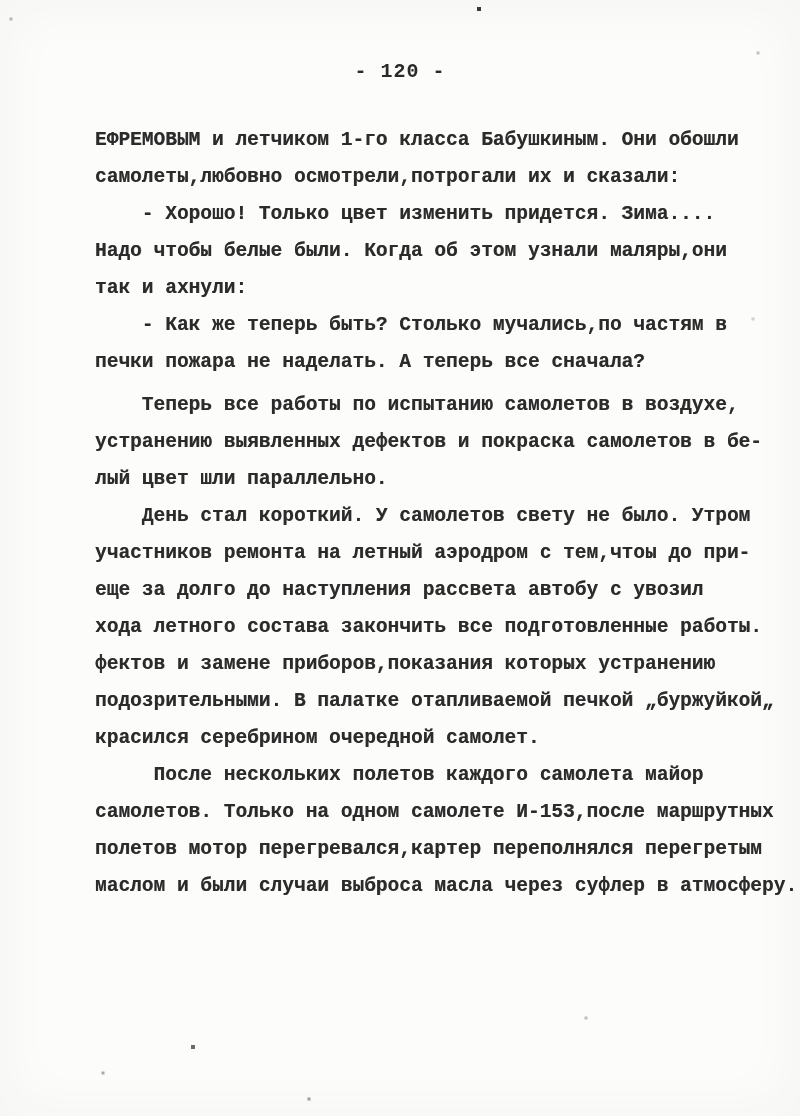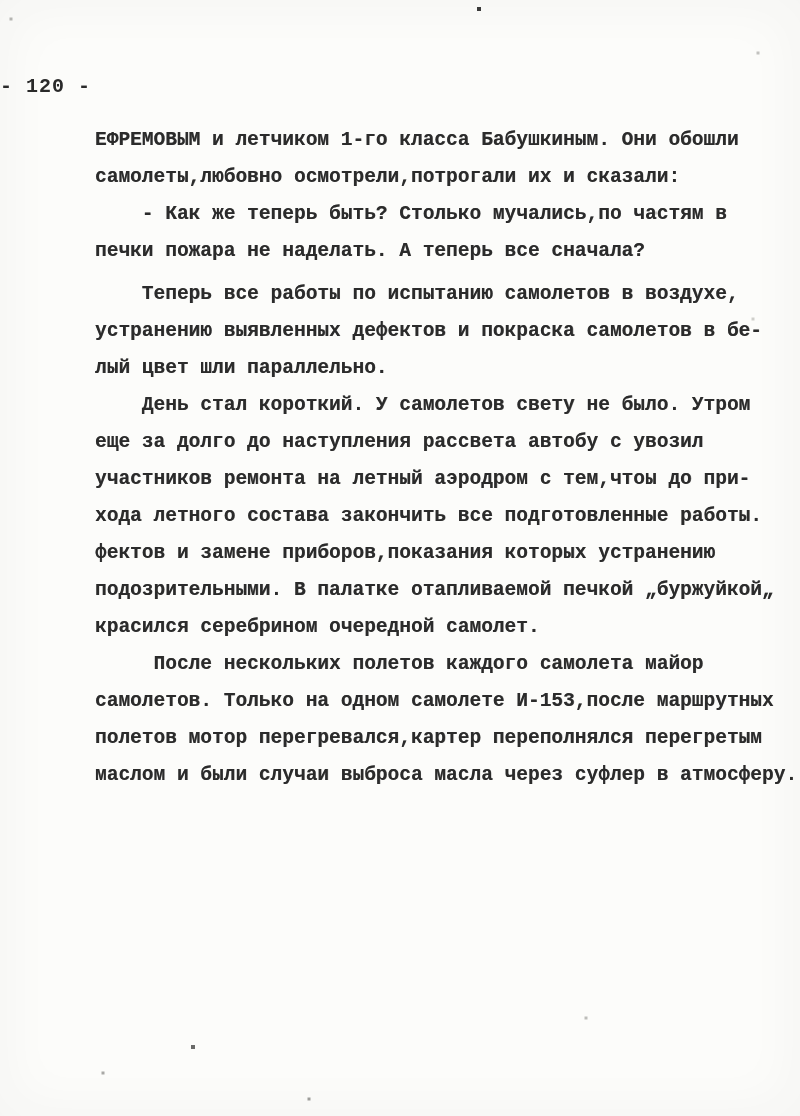--- a/index.html
+++ b/index.html
@@ -12,24 +12,24 @@
     width: 800px;
     height: 1116px;
     background: #fcfcfa;
     overflow: hidden;
     box-shadow: inset 0 0 60px rgba(60,60,55,0.04);
     font-family: "Liberation Mono", "DejaVu Sans Mono", monospace;
     color: #262626;
   }
   .page-number {
     position: absolute;
-    top: 75px;
+    top: 60px;
     left: 0;
     width: 100%;
-    text-align: left;
+    text-align: center;
     font-size: 20px;
     font-weight: bold;
     letter-spacing: 1px;
     color: #2a2a2a;
     white-space: pre;
   }
   .body-text {
     position: absolute;
     top: 122px;
     left: 95px;
@@ -74,36 +74,41 @@
 
   <div class="page-number">- 120 -</div>
 
   <div class="body-text">
 
     <div class="paragraph">
       <div class="text-line">ЕФРЕМОВЫМ и летчиком 1-го класса Бабушкиным. Они обошли</div>
       <div class="text-line">самолеты,любовно осмотрели,потрогали их и сказали:</div>
     </div>
 
+    <div class="paragraph">
+      <div class="text-line">    - Хорошо! Только цвет изменить придется. Зима....</div>
+      <div class="text-line">Надо чтобы белые были. Когда об этом узнали маляры,они</div>
+      <div class="text-line">так и ахнули:</div>
+    </div>
 
     <div class="paragraph">
       <div class="text-line">    - Как же теперь быть? Столько мучались,по частям в</div>
       <div class="text-line">печки пожара не наделать. А теперь все сначала?</div>
     </div>
 
     <div class="paragraph gap-before">
       <div class="text-line">    Теперь все работы по испытанию самолетов в воздухе,</div>
       <div class="text-line">устранению выявленных дефектов и покраска самолетов в бе-</div>
       <div class="text-line">лый цвет шли параллельно.</div>
     </div>
 
     <div class="paragraph">
       <div class="text-line">    День стал короткий. У самолетов свету не было. Утром</div>
+      <div class="text-line">участников ремонта на летный аэродром с тем,чтоы до при-</div>
       <div class="text-line">еще за долго до наступления рассвета автобу с увозил</div>
-      <div class="text-line">участников ремонта на летный аэродром с тем,чтоы до при-</div>
       <div class="text-line">хода летного состава закончить все подготовленные работы.</div>
     </div>
 
     <div class="paragraph">
       <div class="text-line">фектов и замене приборов,показания которых устранению</div>
       <div class="text-line">подозрительными. В палатке отапливаемой печкой „буржуйкой„</div>
       <div class="text-line">красился серебрином очередной самолет.</div>
     </div>
 
     <div class="paragraph">

